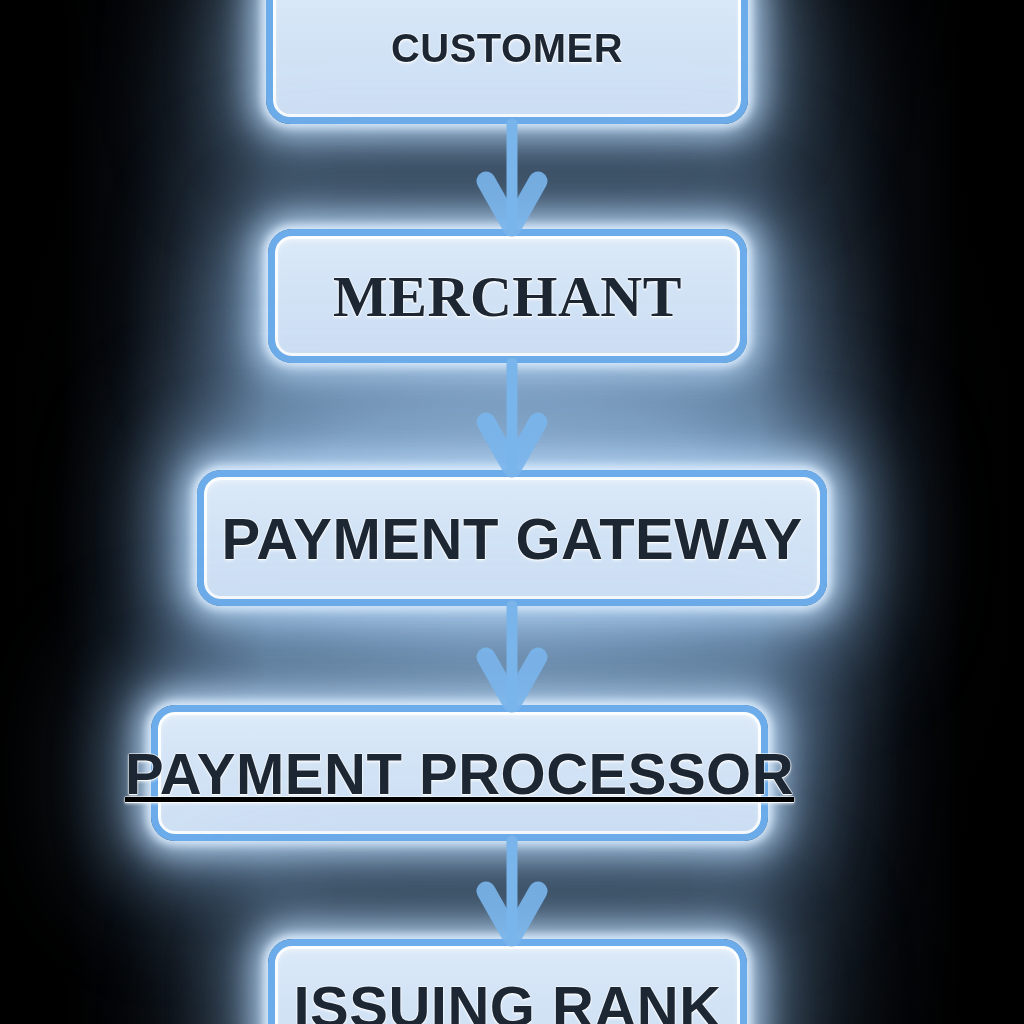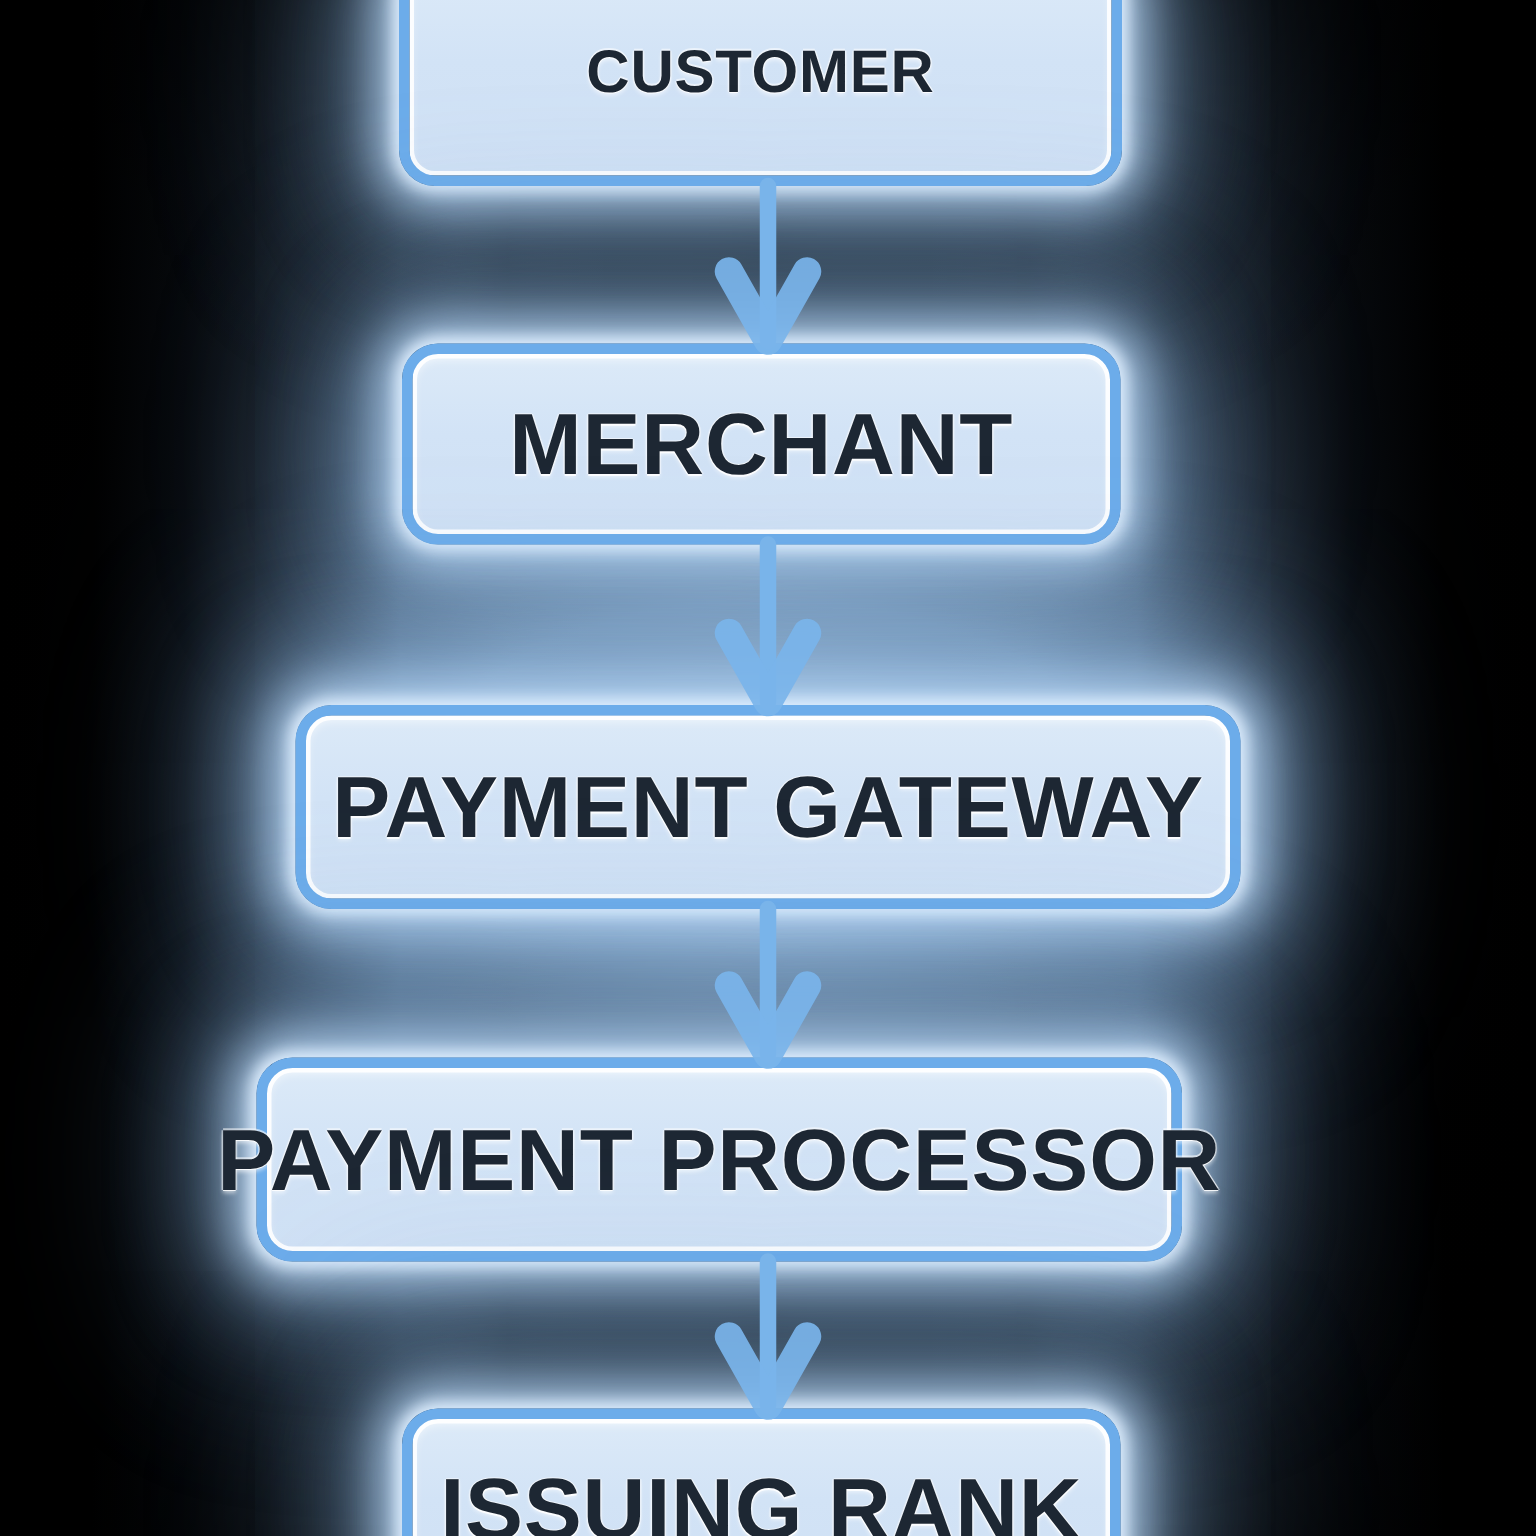--- a/index.html
+++ b/index.html
@@ -153,27 +153,27 @@
         <svg width="68" height="98" viewBox="0 0 68 98">
           <g fill="none" stroke="#79b4ea" stroke-linecap="round" stroke-linejoin="round">
             <line x1="34" y1="0" x2="34" y2="96" stroke-width="11"></line>
             <polyline points="8,50 34,96 60,50" stroke-width="19" stroke-opacity="0.92"></polyline>
           </g>
         </svg>
       </div>
       <div class="node" style="left: 266px; top: -28px; width: 482px; height: 152px;">
         <span class="node-label" style="font-size: 40px;">CUSTOMER</span>
       </div>
-      <div class="node" style="left: 268px; top: 229px; width: 479px; height: 134px;">
+      <div class="node" style="left: 268px; top: 229px; width: 479px; height: 134px; font-family: Liberation Serif, serif;">
         <span class="node-label" style="font-size: 58px;">MERCHANT</span>
       </div>
       <div class="node" style="left: 197px; top: 470px; width: 630px; height: 136px;">
         <span class="node-label" style="font-size: 58px;">PAYMENT GATEWAY</span>
       </div>
-      <div class="node" style="left: 171px; top: 705px; width: 617px; height: 136px;">
+      <div class="node" style="left: 151px; top: 705px; width: 617px; height: 136px; text-decoration: underline;">
         <span class="node-label" style="font-size: 58px;">PAYMENT PROCESSOR</span>
       </div>
       <div class="node" style="left: 268px; top: 939px; width: 479px; height: 134px;">
         <span class="node-label" style="font-size: 58px;">ISSUING RANK</span>
       </div>
     </div>
 
 </div>
 
 </body></html>

